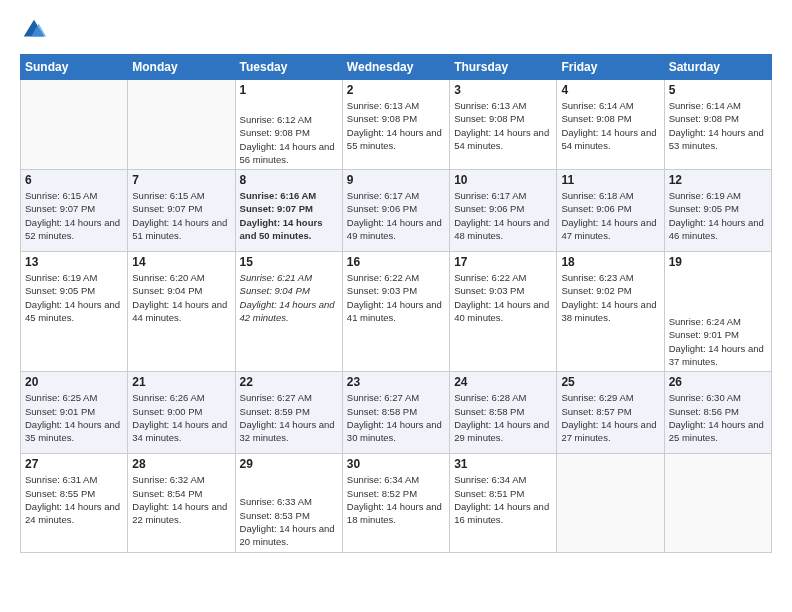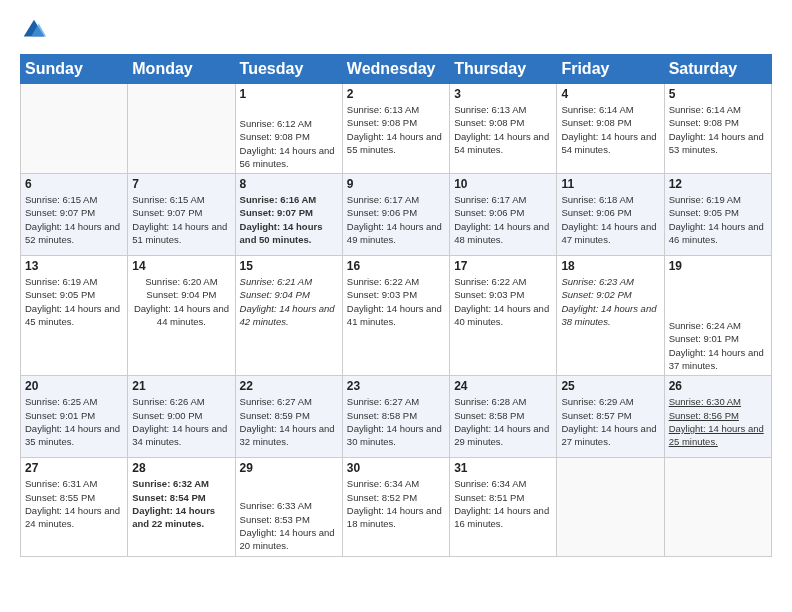--- a/index.html
+++ b/index.html
@@ -52,21 +52,21 @@
       color: #444;
     }
     .calendar {
       width: 100%;
       border-collapse: collapse;
       border: 1px solid #ccc;
     }
     .calendar thead tr th {
       background: #2e74c0;
       color: #fff;
-      font-size: 16px;
+      font-size: 12px;
       font-weight: bold;
       padding: 5px 4px;
       text-align: left;
       border: 1px solid #2e74c0;
     }
     .calendar tbody tr td {
       vertical-align: top;
       border: 1px solid #ccc;
       padding: 3px 4px;
       width: calc(100% / 7);
@@ -210,21 +210,21 @@
         </tr>
         <tr>
           <td>
             <span class="day-num">13</span>
             <div class="day-info" style="white-space: pre-line;">Sunrise: 6:19 AM
 Sunset: 9:05 PM
 Daylight: 14 hours and 45 minutes.</div>
           </td>
           <td>
             <span class="day-num">14</span>
-            <div class="day-info" style="white-space: pre-line; text-align: center;">Sunrise: 6:20 AM
+            <div class="day-info" style="white-space: pre-line;">Sunrise: 6:20 AM
 Sunset: 9:04 PM
 Daylight: 14 hours and 44 minutes.</div>
           </td>
           <td>
             <span class="day-num">15</span>
             <div class="day-info" style="white-space: pre-line; font-style: italic;">Sunrise: 6:21 AM
 Sunset: 9:04 PM
 Daylight: 14 hours and 42 minutes.</div>
           </td>
           <td>
@@ -234,21 +234,21 @@
 Daylight: 14 hours and 41 minutes.</div>
           </td>
           <td>
             <span class="day-num">17</span>
             <div class="day-info" style="white-space: pre-line;">Sunrise: 6:22 AM
 Sunset: 9:03 PM
 Daylight: 14 hours and 40 minutes.</div>
           </td>
           <td>
             <span class="day-num">18</span>
-            <div class="day-info" style="white-space: pre-line; font-style: italic;">Sunrise: 6:23 AM
+            <div class="day-info" style="white-space: pre-line;">Sunrise: 6:23 AM
 Sunset: 9:02 PM
 Daylight: 14 hours and 38 minutes.</div>
           </td>
           <td>
             <span class="day-num">19</span>
             <div class="day-info" style="white-space: pre-line; margin-top: 46px;">Sunrise: 6:24 AM
 Sunset: 9:01 PM
 Daylight: 14 hours and 37 minutes.</div>
           </td>
         </tr>
@@ -284,35 +284,35 @@
 Daylight: 14 hours and 29 minutes.</div>
           </td>
           <td>
             <span class="day-num">25</span>
             <div class="day-info" style="white-space: pre-line;">Sunrise: 6:29 AM
 Sunset: 8:57 PM
 Daylight: 14 hours and 27 minutes.</div>
           </td>
           <td>
             <span class="day-num">26</span>
-            <div class="day-info" style="white-space: pre-line; text-decoration: underline;">Sunrise: 6:30 AM
+            <div class="day-info" style="white-space: pre-line;">Sunrise: 6:30 AM
 Sunset: 8:56 PM
 Daylight: 14 hours and 25 minutes.</div>
           </td>
         </tr>
         <tr>
           <td>
             <span class="day-num">27</span>
             <div class="day-info" style="white-space: pre-line;">Sunrise: 6:31 AM
 Sunset: 8:55 PM
 Daylight: 14 hours and 24 minutes.</div>
           </td>
           <td>
             <span class="day-num">28</span>
-            <div class="day-info" style="white-space: pre-line; font-weight: bold;">Sunrise: 6:32 AM
+            <div class="day-info" style="white-space: pre-line;">Sunrise: 6:32 AM
 Sunset: 8:54 PM
 Daylight: 14 hours and 22 minutes.</div>
           </td>
           <td>
             <span class="day-num">29</span>
             <div class="day-info" style="white-space: pre-line; margin-top: 24px;">Sunrise: 6:33 AM
 Sunset: 8:53 PM
 Daylight: 14 hours and 20 minutes.</div>
           </td>
           <td>

